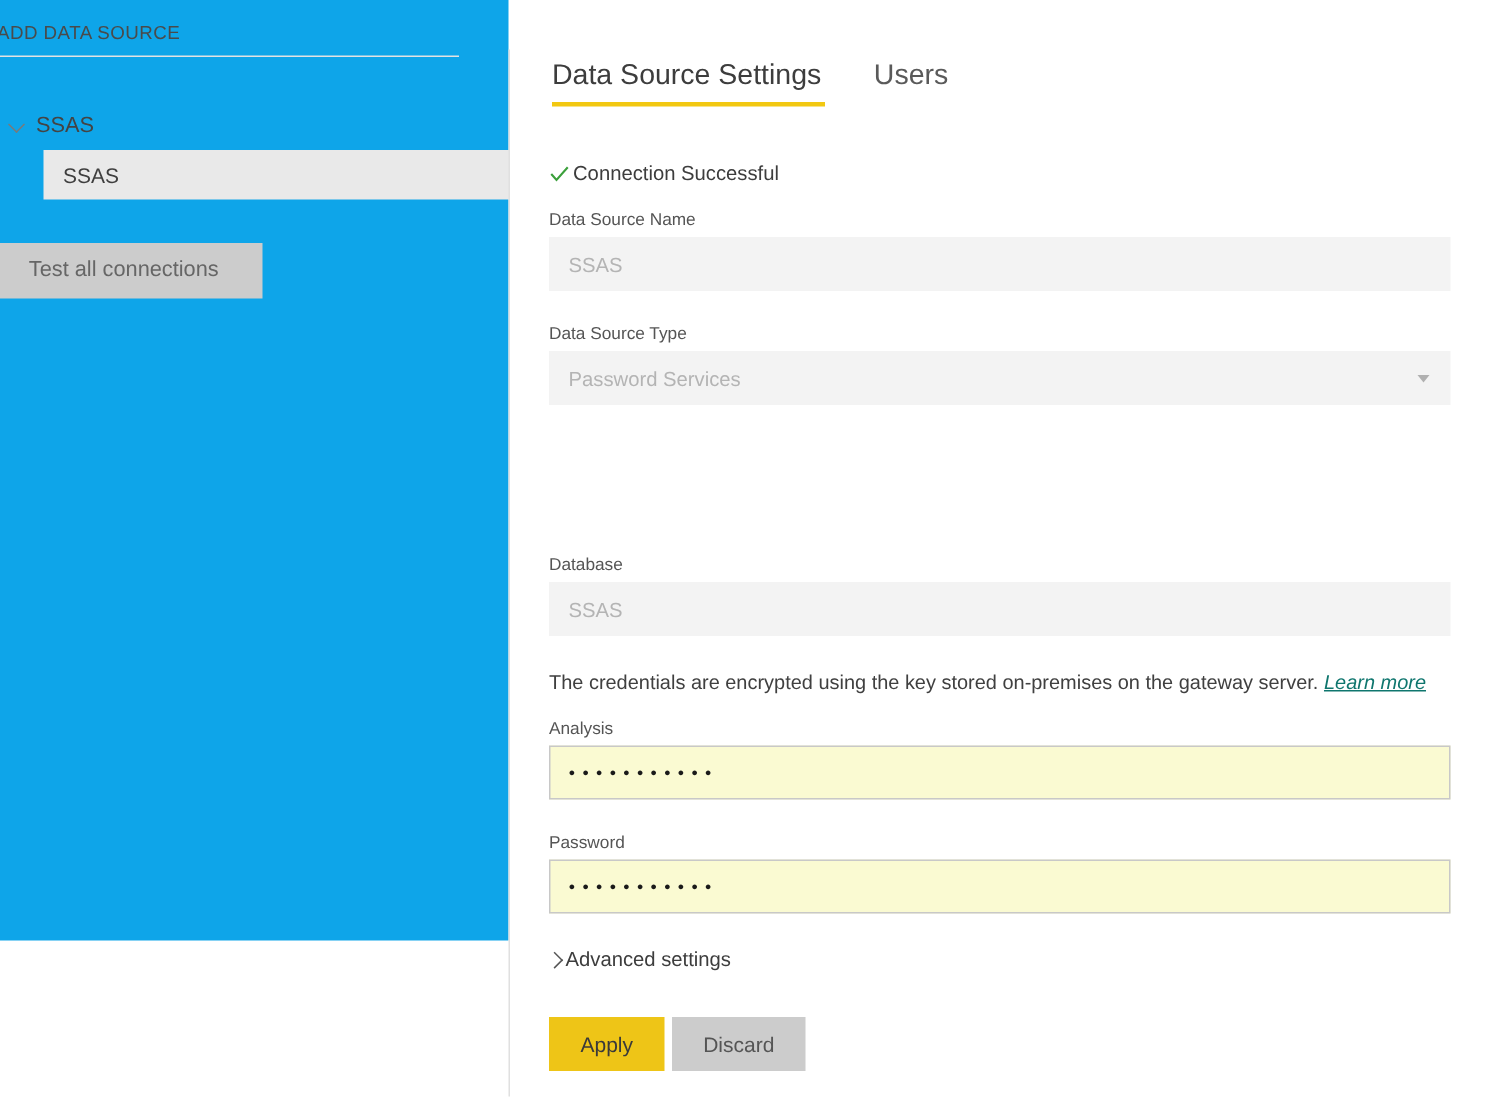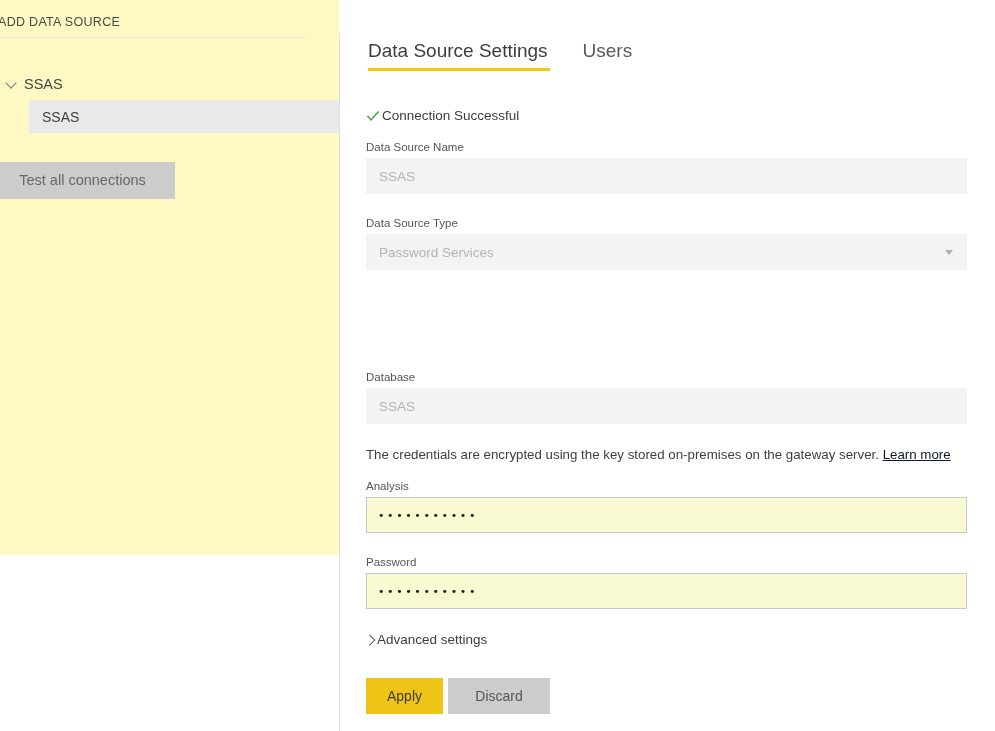--- a/index.html
+++ b/index.html
@@ -16,22 +16,22 @@
     overflow: hidden;
     position: relative;
     -webkit-font-smoothing: antialiased;
   }
 
   
   #left-panel {
     position: absolute;
     left: 0; top: 0;
     width: 339px;
-    height: 555px;
-    background: #fef9c3;
+    height: 627px;
+    background: #0ea5e9;
   }
   #add-data-source-title {
     position: absolute;
     left: -2px;
     top: 15px;
     font-size: 12.5px;
     letter-spacing: 0.3px;
     color: #4a4a4a;
     white-space: nowrap;
   }
@@ -225,23 +225,24 @@
   #credentials-note {
     position: absolute;
     left: 26px;
     top: 447px;
     width: 620px;
     font-size: 13.3px;
     color: #404040;
     white-space: nowrap;
   }
   #learn-more-link {
-    color: #0f172a;
+    color: #0f766e;
     text-decoration: underline;
     cursor: pointer;
+    font-style: italic;
   }
 
   .credential-input {
     width: 601px;
     height: 36px;
     background: #fafad2;
     border: 1px solid #c8c8c8;
     box-sizing: border-box;
     display: flex;
     align-items: center;
@@ -298,21 +299,21 @@
     font-size: 14px;
     cursor: pointer;
     padding: 0;
   }
   #apply-button {
     width: 77px;
     background: #eec517;
     color: #3a3a3a;
   }
   #discard-button {
-    width: 102px;
+    width: 89px;
     background: #cccccc;
     color: #555555;
     margin-left: 5px;
   }
 </style>
 </head>
 <body>
 
 <div id="left-panel">
 

